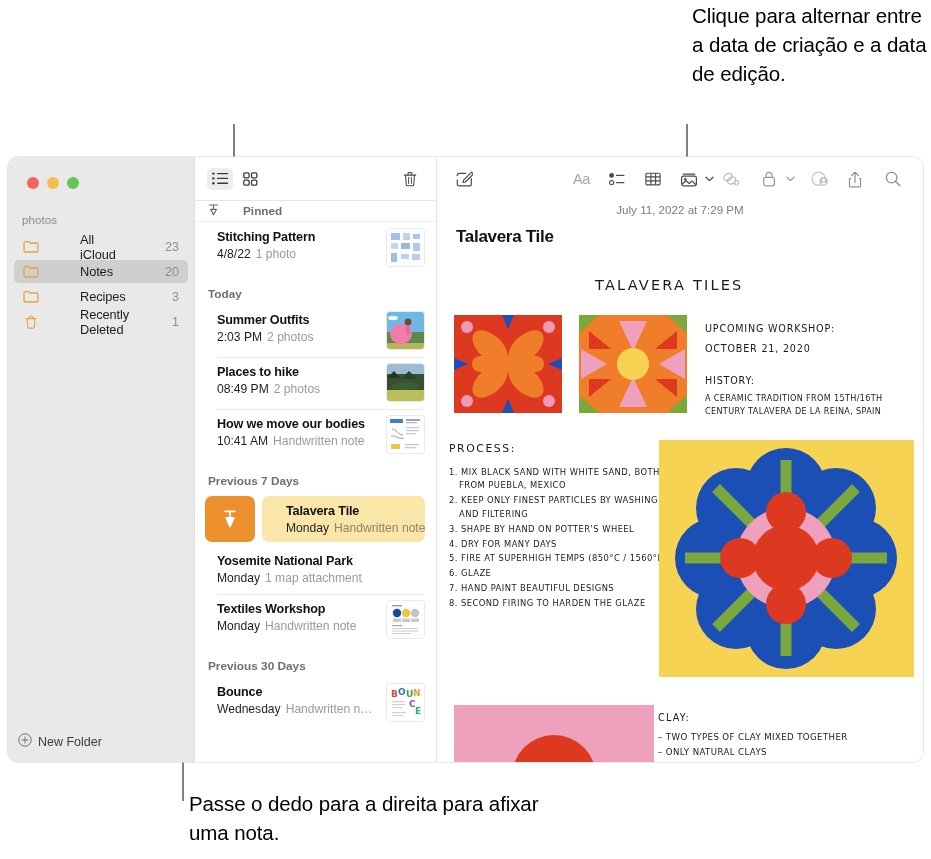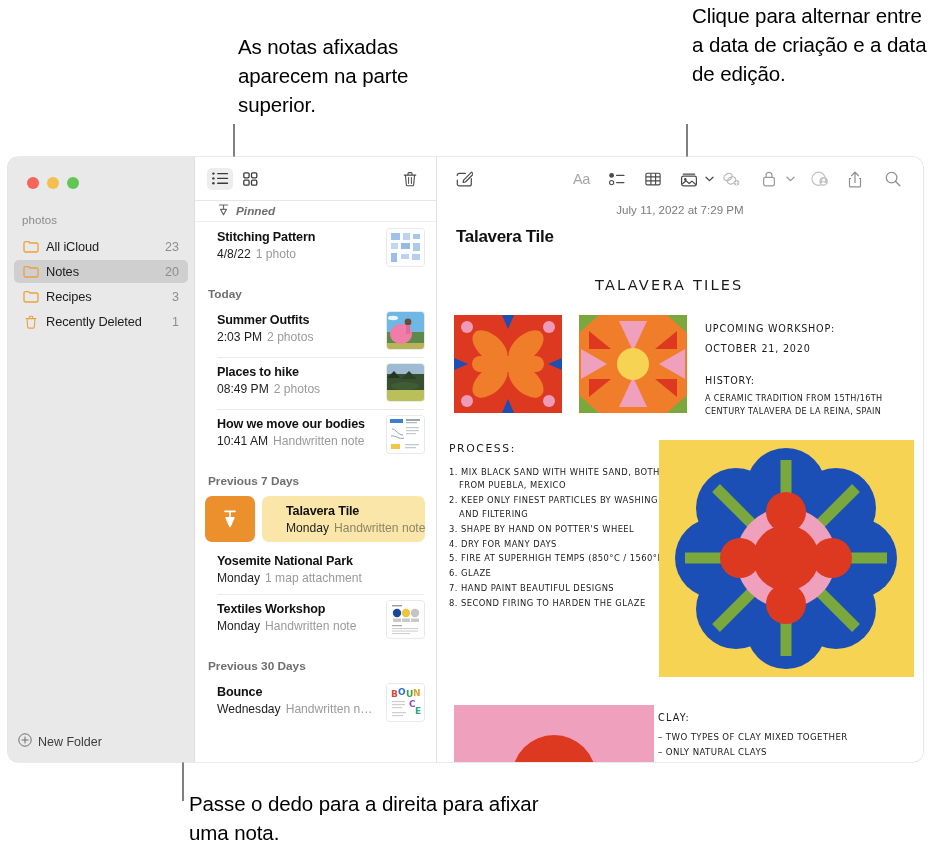--- a/index.html
+++ b/index.html
@@ -51,21 +51,21 @@
   .dot.green { background: #62c655; }
 
   #sidebar-header {
     position: absolute; left: 14px; top: 57px;
     font-size: 11.5px; color: #8b8b8b; letter-spacing: 0.1px;
   }
   #sidebar-list { position: absolute; left: 6px; top: 78px; right: 6px; }
   .side-item {
     display: flex; align-items: center;
     height: 23px; padding: 0 9px 0 8px;
-    border-radius: 5px; margin-bottom: 2px;
+    border-radius: 5px; margin-bottom: 2px; gap: 34px;
   }
   .side-item.selected { background: #cfcfcf; }
   .side-icon { width: 17px; height: 15px; margin-right: 7px; flex: 0 0 17px; display: flex; align-items: center; justify-content: center; }
   .side-label { font-size: 12.8px; color: #1c1c1c; flex: 1; letter-spacing: -0.1px; }
   .side-count { font-size: 12.5px; color: #8d8d8d; }
 
   #new-folder {
     position: absolute; left: 10px; bottom: 12px;
     display: flex; align-items: center; gap: 6px;
     font-size: 12.5px; color: #3c3c3c;
@@ -84,23 +84,22 @@
     height: 44px; border-bottom: 1px solid #e6e6e6;
     display: flex; align-items: center; padding: 0 12px;
     position: relative;
   }
   .tb-btn { width: 26px; height: 22px; display: flex; align-items: center; justify-content: center; border-radius: 5px; }
   .tb-btn.active { background: #ededed; }
   #trash-btn { position: absolute; right: 13px; top: 11px; }
 
   #pinned-bar {
     height: 21px; display: flex; align-items: center;
-    padding-left: 23px; gap: 7px;
+    padding-left: 13px; gap: 24px;
     border-bottom: 1px solid #ededed;
-    font-style: italic;
   }
   #pinned-label { font-size: 11.8px; color: #6f6f6f; font-weight: 600; }
 
   .group-label {
     font-size: 11.8px; color: #6f6f6f; font-weight: 600;
     padding: 13px 0 4px 13px;
   }
 
   .note-row {
     display: flex; align-items: flex-start;
@@ -166,21 +165,20 @@
   #tile-4 { position: absolute; left: 17px; top: 448px; width: 200px; height: 80px; overflow: hidden; }
   #hw-clay { position: absolute; left: 221px; top: 455px; width: 250px; }
   #hw-clay .ph { font-size: 9.6px; letter-spacing: 1.2px; margin-bottom: 7px; }
   #hw-clay .cl { font-size: 8.6px; line-height: 15px; letter-spacing: 0.4px; }
 </style>
 </head>
 <body>
 
 <div id="root">
 
-  <div class="callout" id="callout-pinned">As notas afixadas aparecem na parte superior.</div>
   <div class="leader" style="left:233px; top:124px; width:2px; height:99px;"></div>
 
   <div class="callout" id="callout-date">Clique para alternar entre a data de criação e a data de edição.</div>
   <div class="leader" style="left:686px; top:124px; width:2px; height:99px;"></div>
 
   <div class="callout" id="callout-swipe">Passe o dedo para a direita para afixar uma nota.</div>
   <div class="leader" style="left:182px; top:535px; width:2px; height:266px;"></div>
   <div class="leader" style="left:182px; top:535px; width:25px; height:2px;"></div>
 
   <div id="window">

